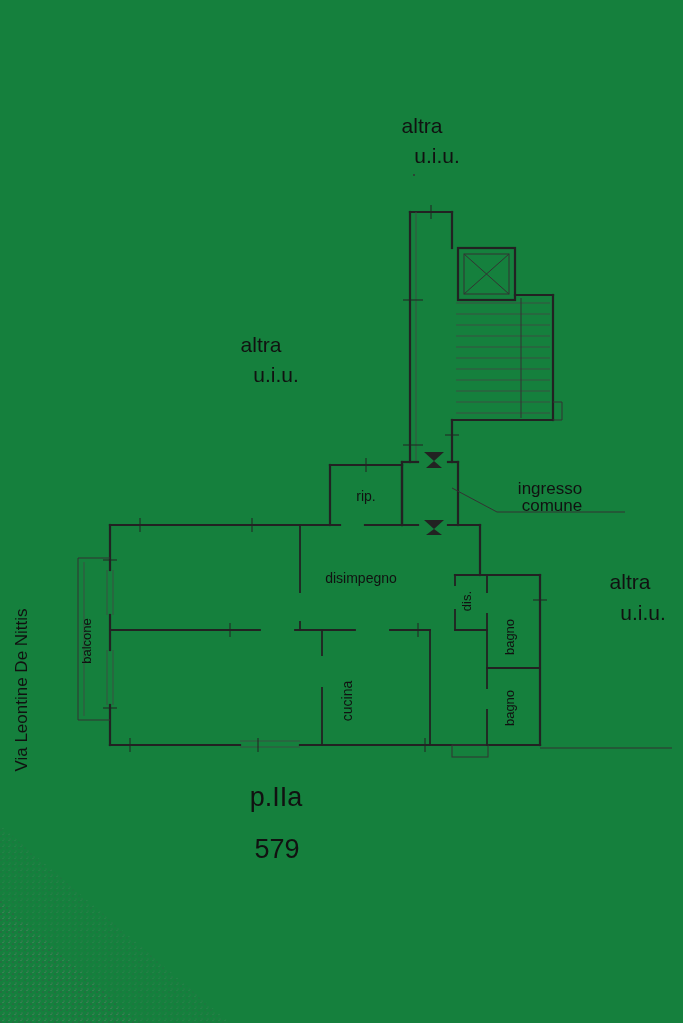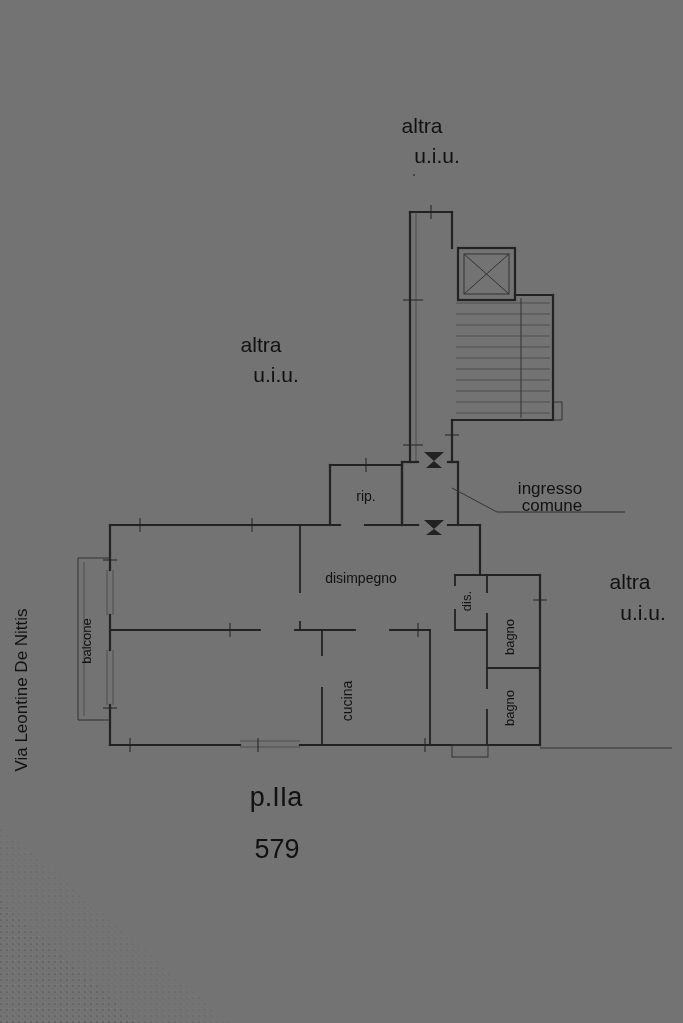--- a/index.html
+++ b/index.html
@@ -1,20 +1,20 @@
 <!DOCTYPE html>
 <html><head>
 <meta charset="utf-8">
 <style>
   html, body { margin: 0; padding: 0; background: #e8e8e8; }
   #page {
     position: relative;
     width: 683px;
     height: 1023px;
-    background: #737373;
+    background: #15803d;
     margin: 0 auto;
     overflow: hidden;
     font-family: "Liberation Sans", sans-serif;
   }
   svg { position: absolute; top: 0; left: 0; }
   .wall   { stroke: #222; stroke-width: 2.2; fill: none; stroke-linecap: square; }
   .wall2  { stroke: #222; stroke-width: 1.8; fill: none; stroke-linecap: square; }
   .thin   { stroke: #333; stroke-width: 1;   fill: none; }
   .hair   { stroke: #444; stroke-width: 0.8; fill: none; }
   .tick   { stroke: #222; stroke-width: 1;   fill: none; }

